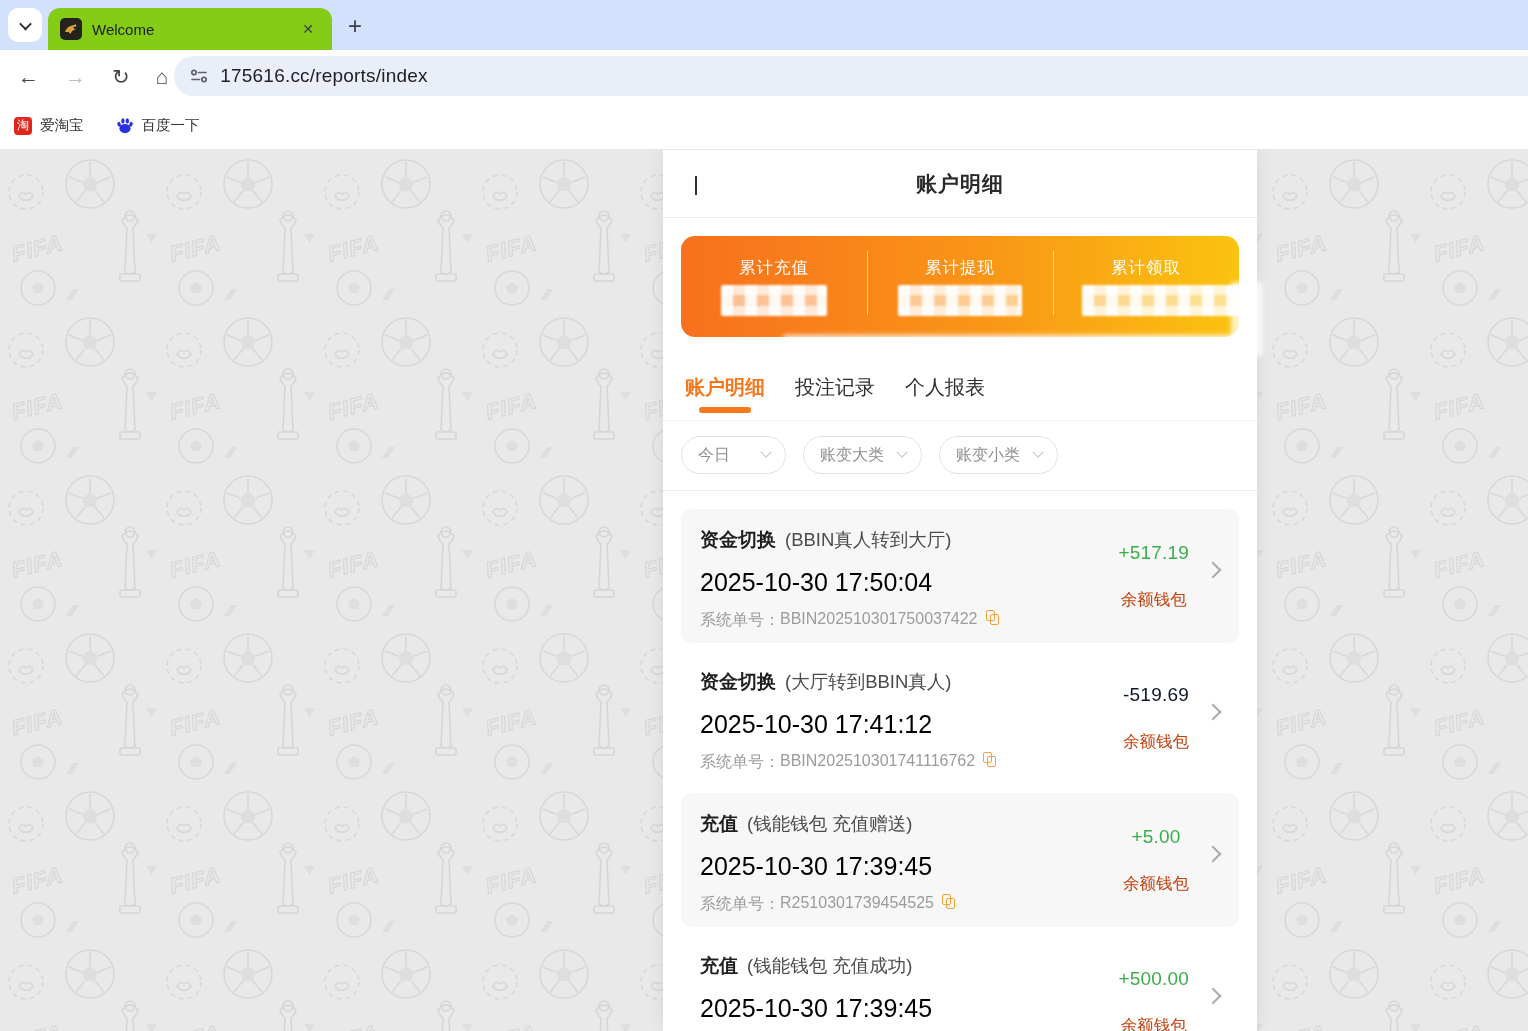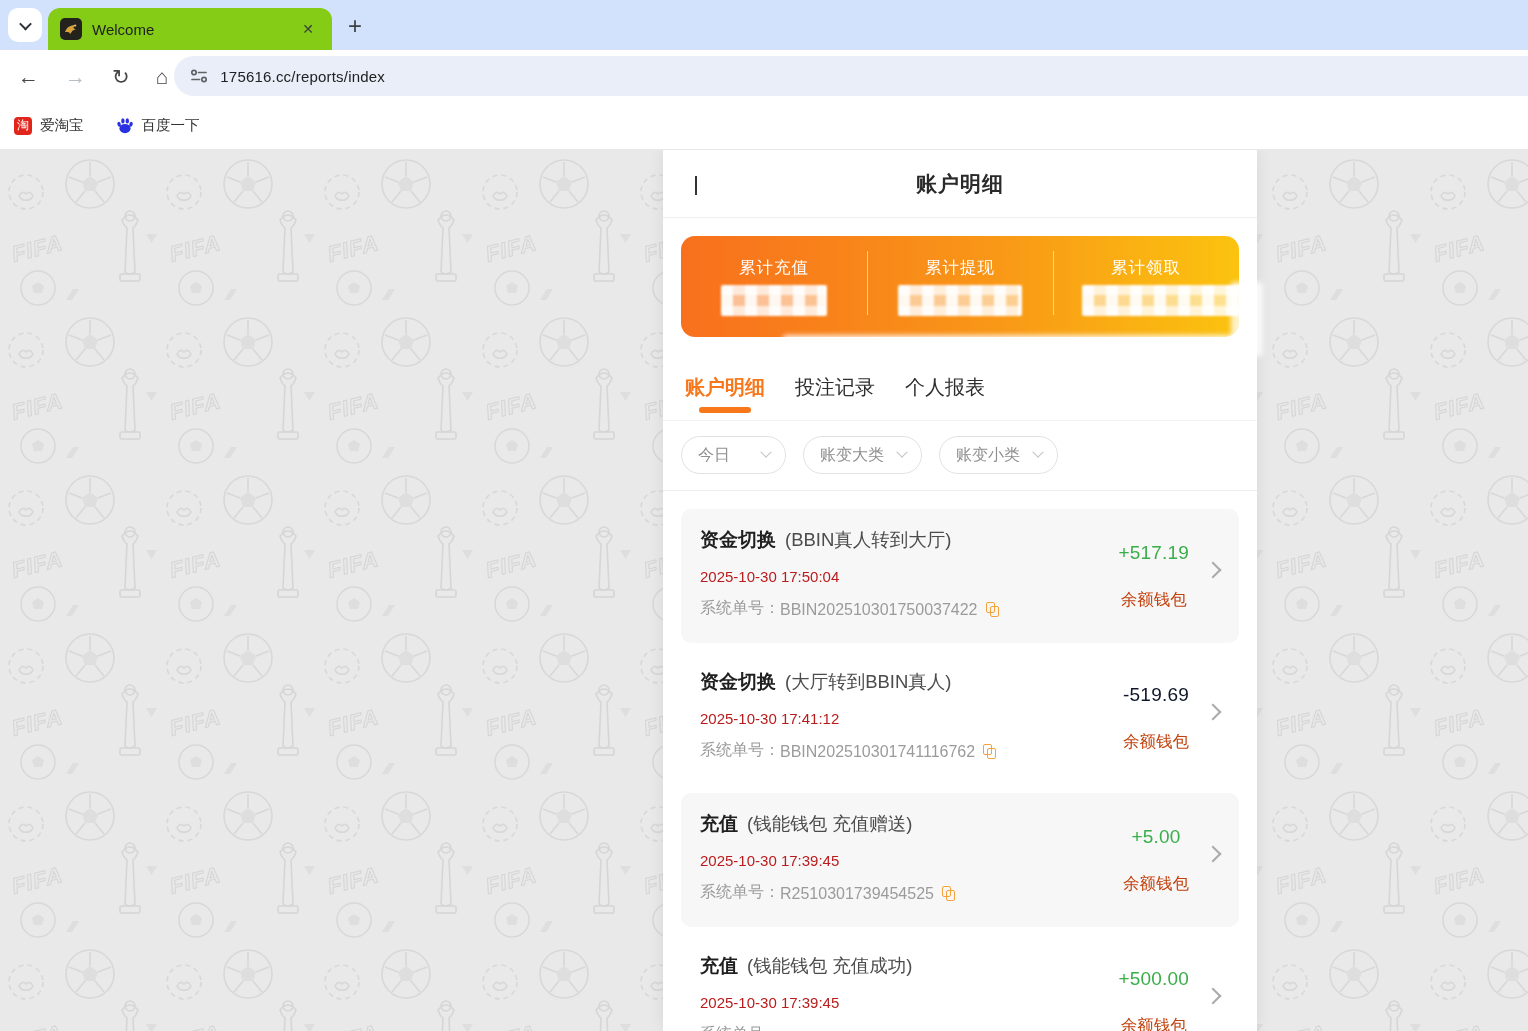--- a/index.html
+++ b/index.html
@@ -19,21 +19,21 @@
     display:flex; align-items:center; justify-content:center; }
   .tab-title { font-size:15px; color:#1f1f1f; margin-left:10px; flex:1; white-space:nowrap; overflow:hidden; }
   .tab-close { font-size:14px; color:#3c4043; padding:4px 6px; cursor:pointer; }
   .newtab-btn { font-size:24px; font-weight:300; color:#3c4043; margin:0 0 12px 16px; cursor:pointer; line-height:1; }
 
   .toolbar { height:52px; background:#fff; display:flex; align-items:center; padding-left:18px; }
   .nav-ic { font-size:21px; color:#474747; margin-right:26px; line-height:1; cursor:pointer; }
   .nav-ic.disabled { color:#b9bdc4; }
   .omnibox { flex:1; height:40px; background:#e9eef8; border-radius:20px 0 0 20px; margin-left:6px;
     display:flex; align-items:center; padding:0 16px; }
-  .url-text { margin-left:12px; font-size:15px; color:#202124; letter-spacing:.2px; }
+  .url-text { margin-left:12px; font-size:19px; color:#202124; letter-spacing:.2px; }
 
   .bookmarksbar { height:48px; background:#fff; display:flex; align-items:center; padding-left:14px; gap:32px;
     border-bottom:1px solid #e8e8e8; }
   .bm { display:flex; align-items:center; gap:8px; cursor:pointer; }
   .bm-label { font-size:14.5px; color:#333; }
   .bm-ic-taobao { width:18px; height:18px; border-radius:4px; background:#e1251b; color:#fff;
     font-size:12px; display:flex; align-items:center; justify-content:center; }
 
   
   .page { position:relative; height:881px; background:#e9e9e9; overflow:hidden; }
@@ -85,22 +85,22 @@
   .chev-down-gray { width:8px; height:8px; border-right:1.6px solid #c3c3c3; border-bottom:1.6px solid #c3c3c3;
     transform:rotate(45deg) translate(-2px,-2px); }
 
   .txn-list { padding:18px; }
   .txn { position:relative; height:134px; border-radius:10px; margin-bottom:8px; padding:18px 0 0 19px;
     cursor:pointer; }
   .txn.shaded { background:#f7f7f8; }
   .txn-title { display:flex; align-items:baseline; }
   .txn-type { font-size:19px; font-weight:700; color:#1f1f1f; }
   .txn-remark { font-size:18.5px; color:#4c4c4c; margin-left:9px; }
-  .txn-time { margin-top:15px; font-size:15px; color:#b91c1c; }
-  .txn-order { margin-top:13px; font-size:16px; color:#9b9b9b; display:flex; align-items:flex-end; }
+  .txn-time { margin-top:15px; font-size:25px; color:#000000; }
+  .txn-order { margin-top:13px; font-size:16px; color:#9b9b9b; display:flex; align-items:flex-start; }
   .copy-ic { position:relative; width:15px; height:17px; margin-left:8px; flex:none; }
   .copy-back { position:absolute; left:0; top:0; width:9px; height:11px; border:1.6px solid #f6a23c; border-radius:2px; }
   .copy-front { position:absolute; left:4px; top:4px; width:9px; height:11px; border:1.6px solid #f6a23c;
     border-radius:2px; background:inherit; }
   .txn-right { position:absolute; top:0; right:50px; height:100%; display:flex; flex-direction:column;
     align-items:center; padding-top:33px; }
   .txn-amount { font-size:19px; letter-spacing:.2px; }
   .txn-amount.positive { color:#3aae49; }
   .txn-amount.negative { color:#0f172a; }
   .txn-wallet { margin-top:25px; font-size:16.5px; color:#c2410c; }

